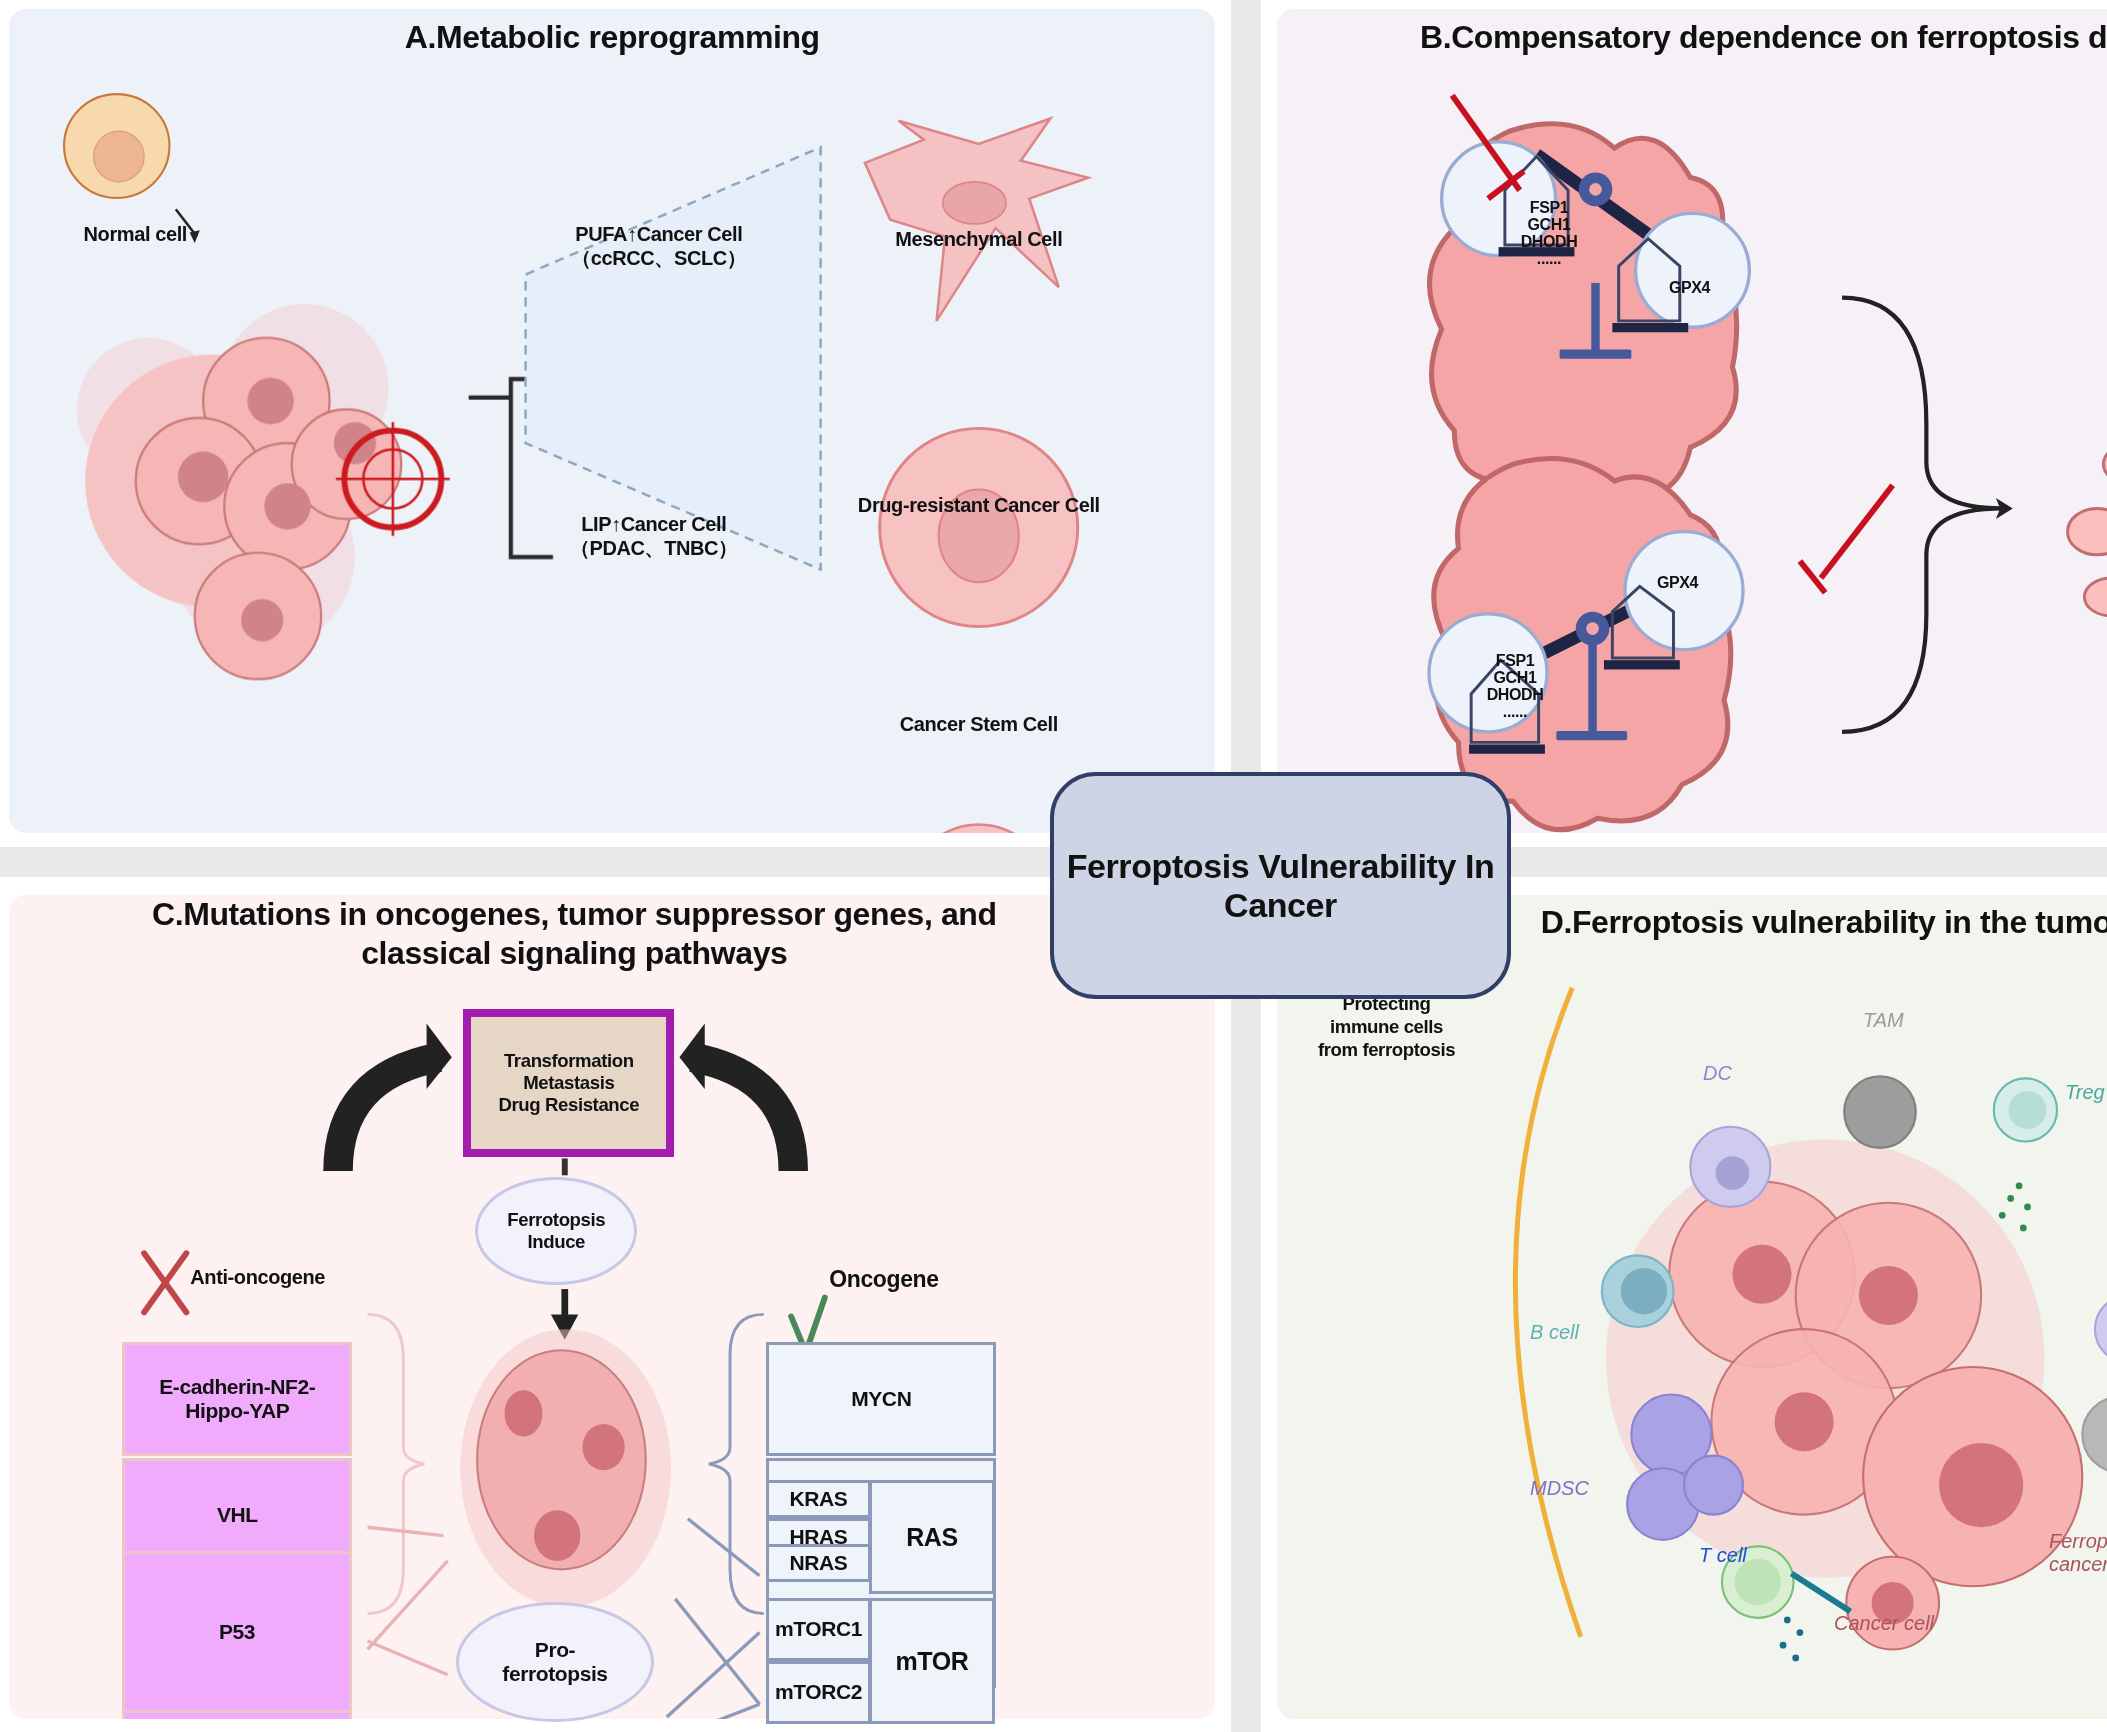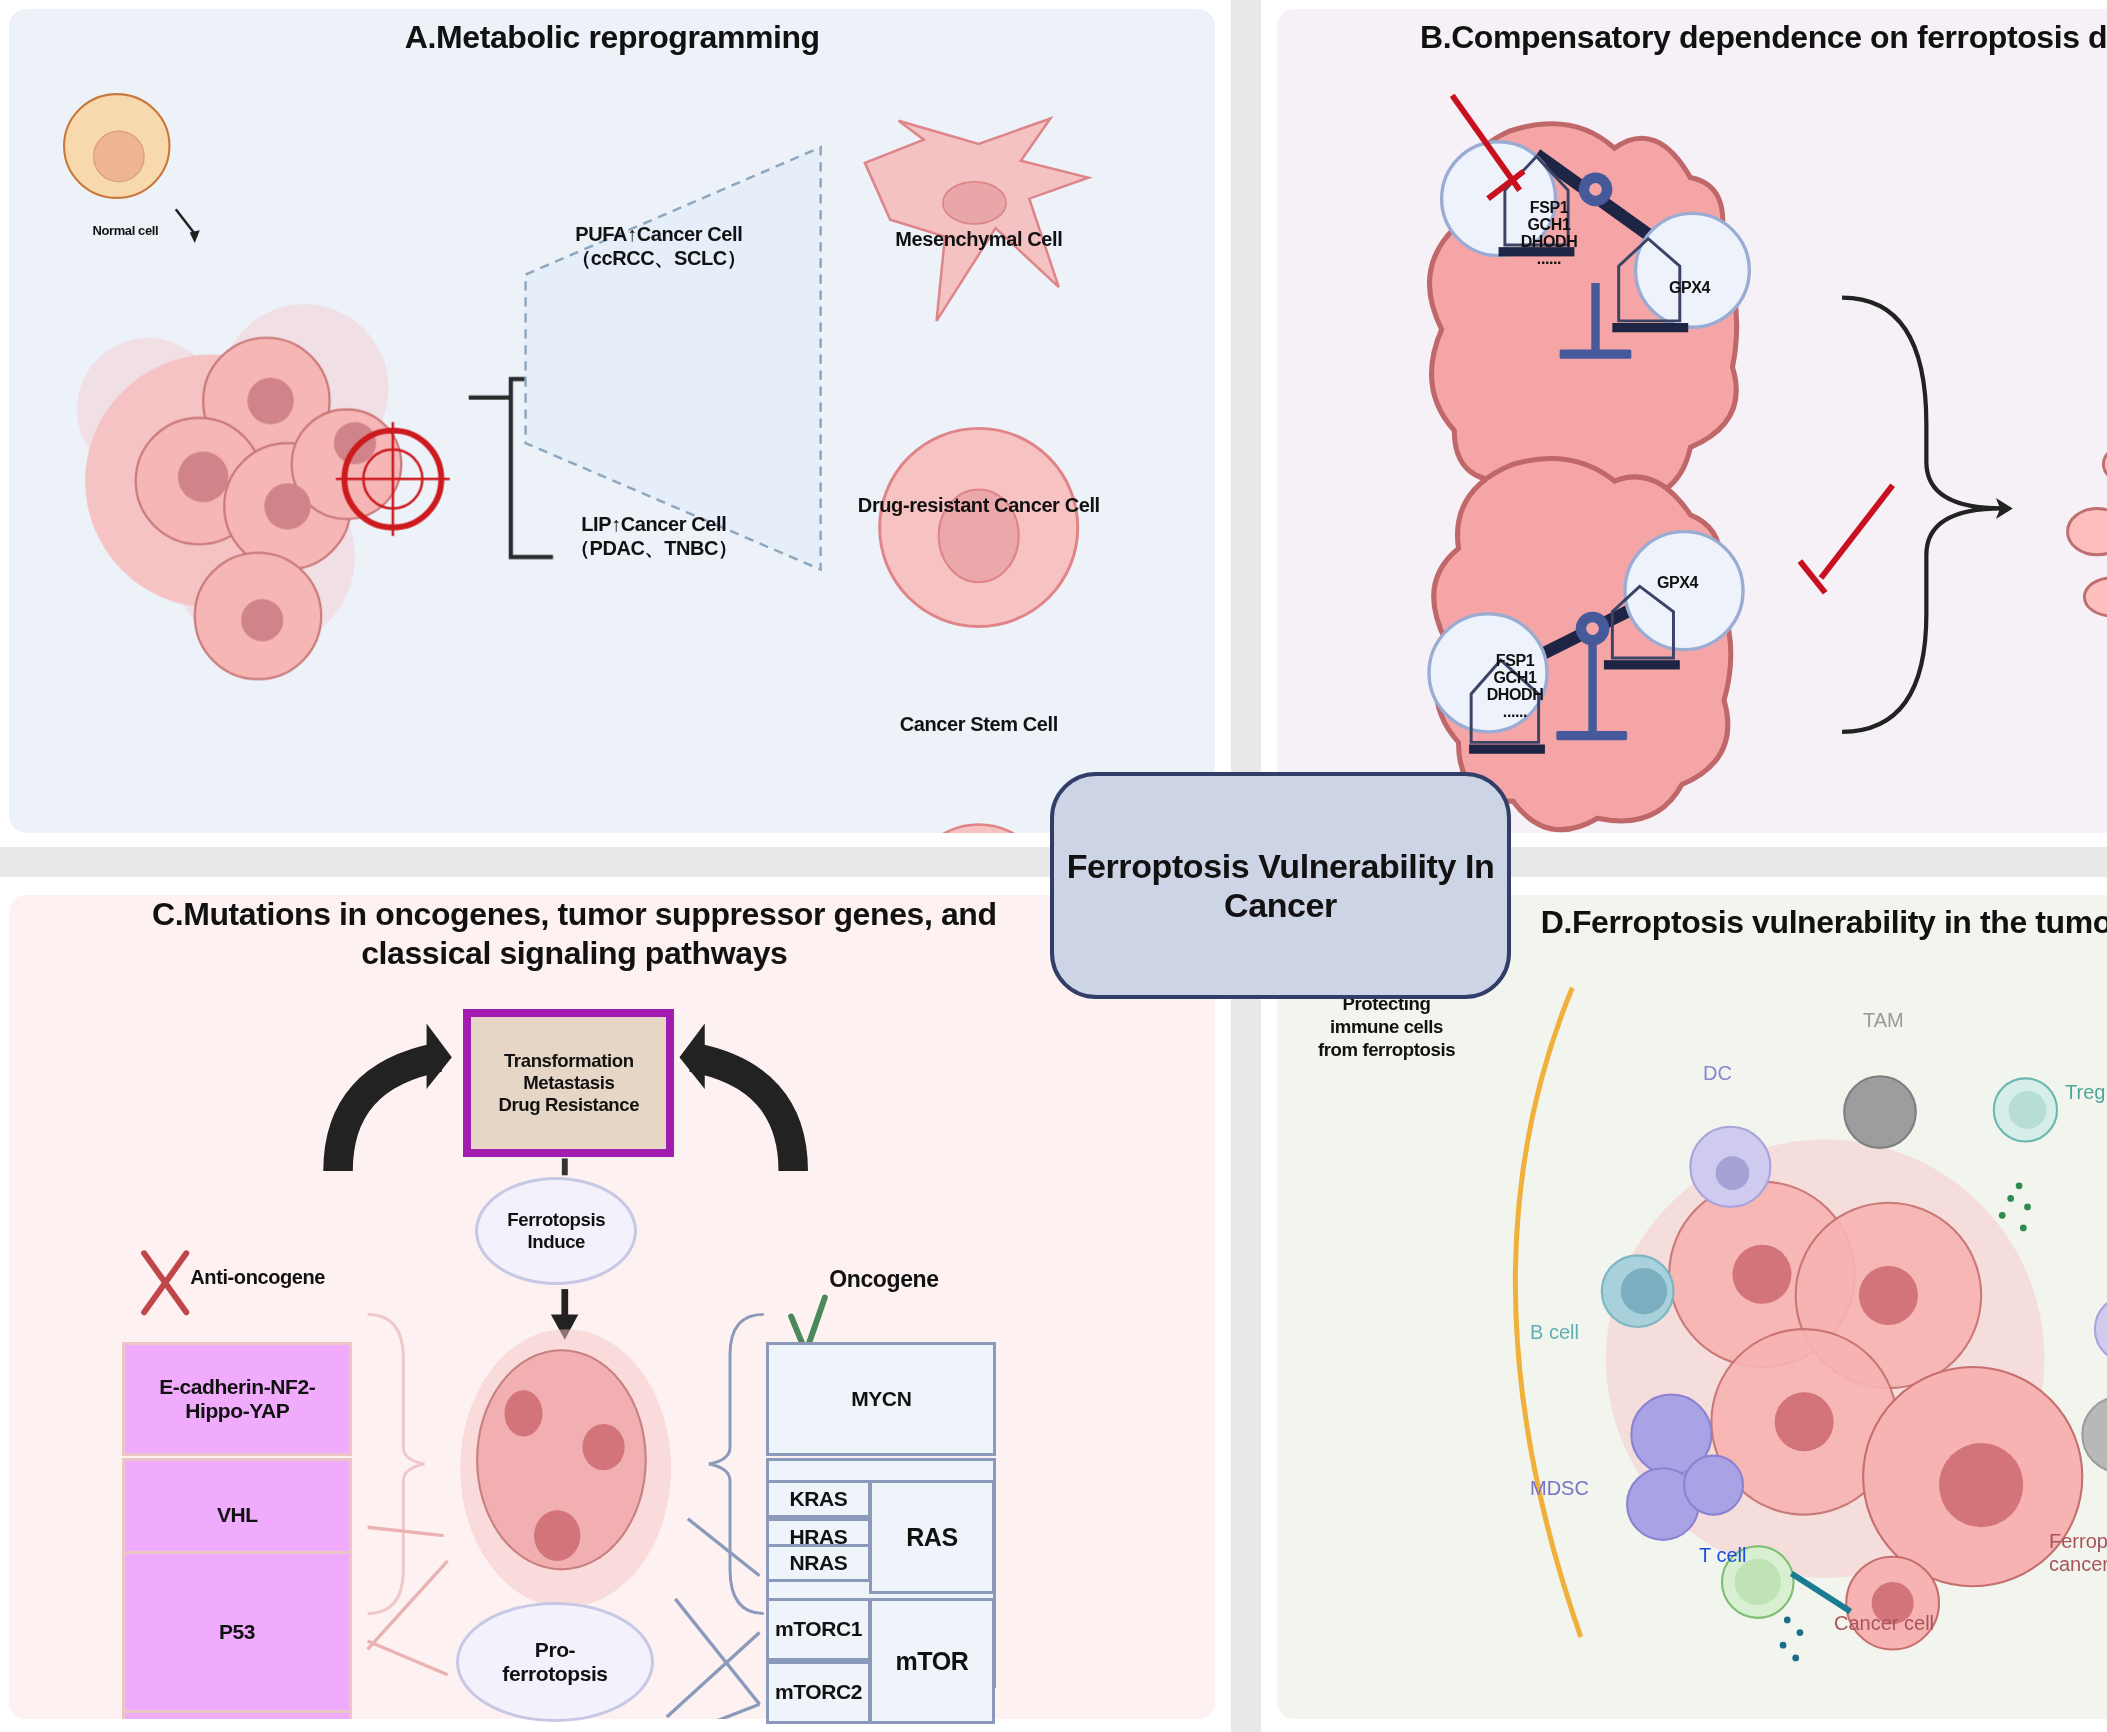--- a/index.html
+++ b/index.html
@@ -13,21 +13,21 @@
   .band-v{position:absolute;left:1231px;top:0;width:29.5px;height:1732px;background:#e9e9e9;}
   .ptitle{position:absolute;font-weight:bold;font-size:32px;text-align:center;letter-spacing:-0.4px;line-height:39px;}
   .lbl{position:absolute;font-weight:bold;text-align:center;letter-spacing:-0.4px;}
   svg{position:absolute;left:0;top:0;overflow:visible;}
   .center-box{position:absolute;left:1050px;top:772px;width:453px;height:219px;background:#cdd4e6;border:4.2px solid #313e68;border-radius:46px;display:flex;align-items:center;justify-content:center;text-align:center;}
   .center-box span{font-weight:bold;font-size:34px;line-height:39px;letter-spacing:-0.4px;text-align:center;}
   .box{position:absolute;display:flex;align-items:center;justify-content:center;text-align:center;font-weight:bold;font-size:21px;letter-spacing:-0.4px;line-height:24.5px;box-sizing:border-box;}
   .anti{background:#f0abfc;border:3.4px solid #ecc6c7;}
   .onco{background:#eff4fb;border:3.4px solid #8b9abb;}
   .ellipse{position:absolute;border-radius:50%;background:#f3f2fc;border:3px solid #c7c7e6;display:flex;align-items:center;justify-content:center;text-align:center;font-weight:bold;font-size:21px;line-height:24.5px;letter-spacing:-0.4px;box-sizing:border-box;}
-  .tme-lbl{position:absolute;font-size:20px;}
+  .tme-lbl{position:absolute;font-size:20px;font-style:italic;}
 </style>
 </head>
 <body>
 
 <div class="band-h"></div>
 <div class="band-v"></div>
 
 <div id="panel-a" class="panel">
   <div class="ptitle" style="left:0;top:8.4px;width:1206px;">A.Metabolic reprogramming</div>
   <svg width="1206" height="824" viewBox="0 0 2860 1955">
@@ -75,21 +75,21 @@
     <g>
       <circle cx="2300" cy="1330" r="235" fill="#f6c3c2" stroke="#e08487" stroke-width="7" transform="translate(0,-100)"></circle>
       <ellipse cx="2300" cy="1250" rx="95" ry="110" fill="#eba8aa" stroke="#e08487" stroke-width="5"></ellipse>
     </g>
 
     <g>
       <ellipse cx="2300" cy="2200" rx="190" ry="215" fill="#f6c3c2" stroke="#e08487" stroke-width="6" transform="translate(0,-50)"></ellipse>
       <ellipse cx="2300" cy="2150" rx="145" ry="170" fill="#ebadac" stroke="#e0999a" stroke-width="4"></ellipse>
     </g>
   </svg>
-  <div class="lbl" style="left:53px;top:214px;width:126px;font-size:13px;">Normal cell</div>
+  <div class="lbl" style="left:63px;top:214px;width:126px;font-size:20px;">Normal cell</div>
   <div class="lbl" style="left:540px;top:214px;width:219px;font-size:20px;line-height:23.6px;">
     <div>PUFA↑Cancer Cell</div>
     <div>（ccRCC、SCLC）</div>
   </div>
   <div class="lbl" style="left:535px;top:504px;width:219px;font-size:20px;line-height:23.6px;">
     <div>LIP↑Cancer Cell</div>
     <div>（PDAC、TNBC）</div>
   </div>
   <div class="lbl" style="left:843px;top:219px;width:253px;font-size:20px;">Mesenchymal Cell</div>
   <div class="lbl" style="left:822px;top:485px;width:295px;font-size:20px;">Drug-resistant Cancer Cell</div>

